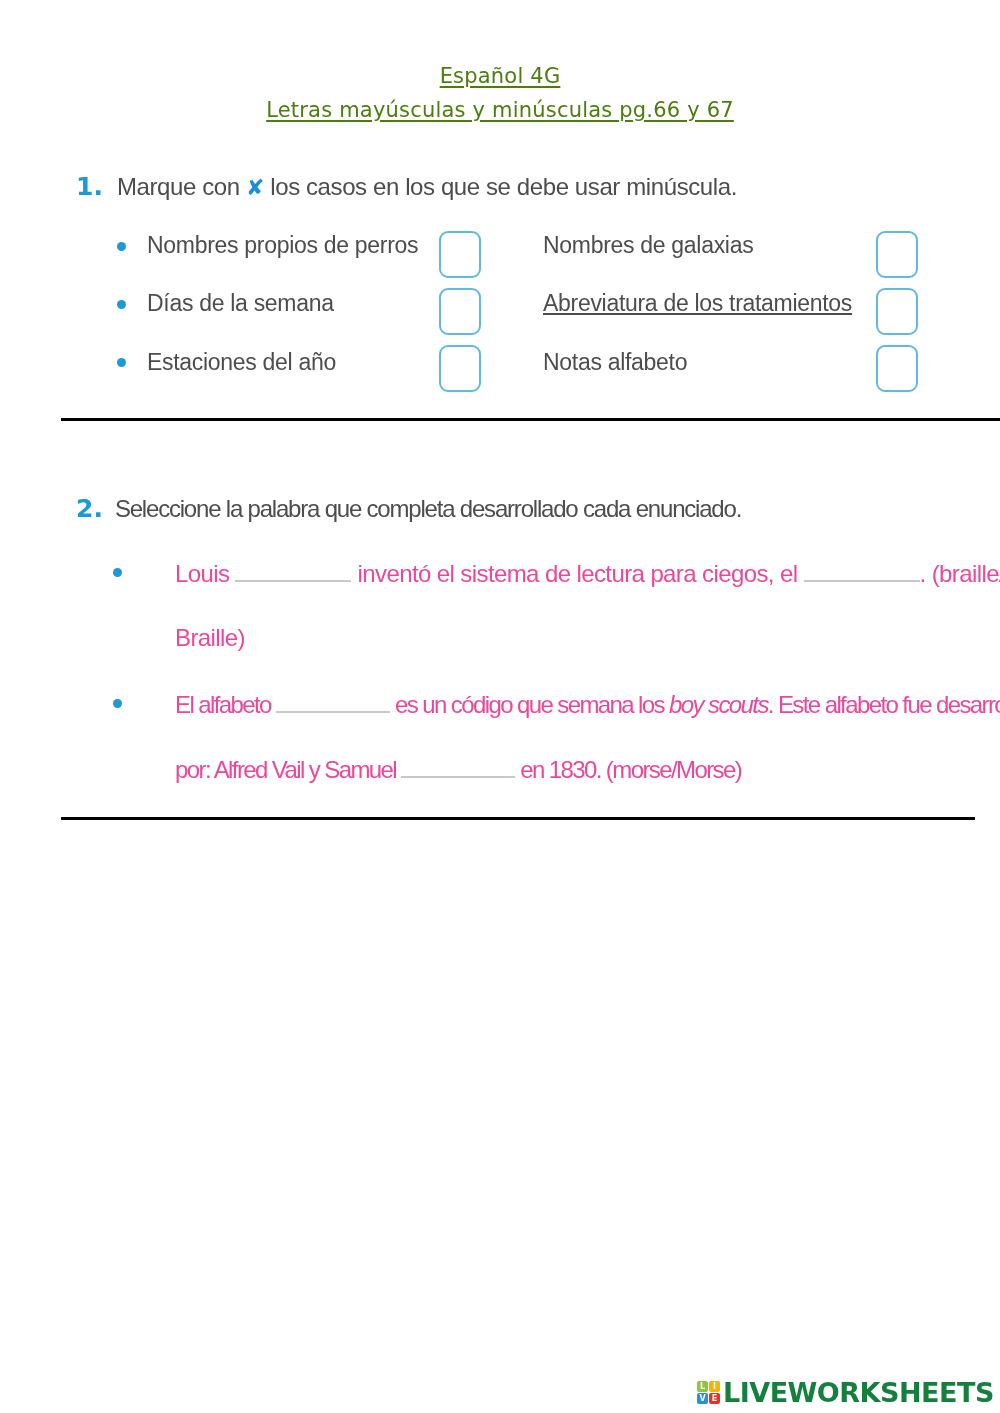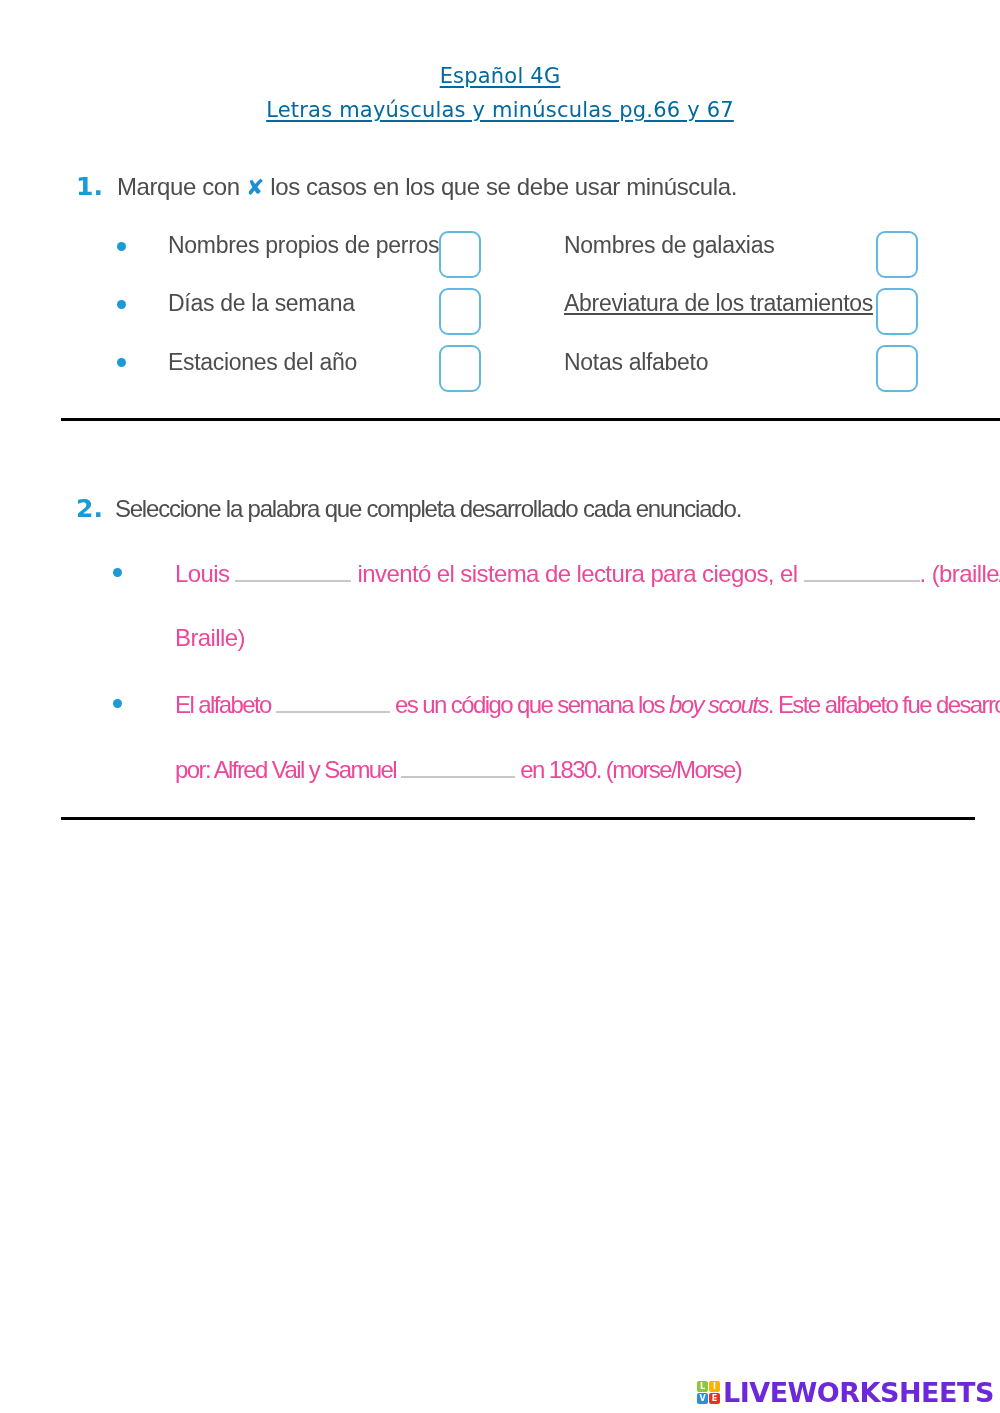--- a/index.html
+++ b/index.html
@@ -1,37 +1,37 @@
 <!DOCTYPE html>
 <html><head>
 <meta charset="utf-8">
 <style>
   html, body { margin: 0; padding: 0; background: #ffffff; }
   body { width: 1000px; height: 1413px; position: relative; overflow: hidden;
          font-family: "Liberation Sans", sans-serif; color: #4a4a4a; }
   .abs { position: absolute; }
   .title { left: 0; width: 1000px; text-align: center;
-           font-family: "DejaVu Sans", sans-serif; font-size: 21px; color: #0369a1;
+           font-family: "DejaVu Sans", sans-serif; font-size: 21px; color: #4d7c0f;
            text-decoration: underline; text-underline-offset: 3px; letter-spacing: 0.2px; }
   .qnum { font-family: "DejaVu Sans", sans-serif; font-weight: bold; color: #1b9ad6; font-size: 25px; }
   .qtext { font-size: 24px; color: #4d4d4d; letter-spacing: -0.4px; }
   .cond { letter-spacing: -1.2px; }
   .xmark { color: #1b8fd3; font-weight: bold; font-family: "DejaVu Sans", sans-serif; font-size: 22px; font-style: italic; }
   .bullet { width: 9px; height: 9px; border-radius: 50%; background: #1b9ad6; }
-  .item { font-size: 23px; color: #4d4d4d; letter-spacing: -0.3px; white-space: nowrap; margin-left: 21px; }
+  .item { font-size: 23px; color: #4d4d4d; letter-spacing: -0.3px; white-space: nowrap; }
   .checkbox { width: 38px; height: 43px; border: 2px solid #63b8e0; border-radius: 9px; background: #fff; cursor: pointer; }
   .rule { height: 3px; background: #000; }
   .blank { display: inline-block; width: 116px; border-bottom: 2px solid #c8c8c8; height: 20px; vertical-align: baseline; cursor: text; }
   .line { font-size: 24px; color: #ec4899; white-space: nowrap; letter-spacing: -0.6px; margin-left: 35px; }
   .tight { letter-spacing: -1.6px; }
   .logo { display: flex; align-items: center; gap: 3px; }
   .logo-grid { display: grid; grid-template-columns: 11px 11px; grid-template-rows: 11px 11px; gap: 1px; }
   .logo-cell { font-family: "DejaVu Sans", sans-serif; font-size: 8px; font-weight: bold; color: #fff;
                display: flex; align-items: center; justify-content: center; border-radius: 2px; }
-  .logo-text { font-family: "DejaVu Sans", sans-serif; font-weight: bold; font-size: 27px; color: #6d28d9; letter-spacing: -0.5px; }
+  .logo-text { font-family: "DejaVu Sans", sans-serif; font-weight: bold; font-size: 27px; color: #15803d; letter-spacing: -0.5px; }
 </style>
 </head>
 <body>
 
 <div class="abs title" style="top:64px;">Español 4G</div>
 <div class="abs title" style="top:98px;text-decoration:underline;">Letras mayúsculas y minúsculas pg.66 y 67</div>
 
 <div class="abs" style="left:76px; top:172px; display:flex; align-items:baseline; gap:14px;">
   <span class="qnum">1.</span>
   <span class="qtext">

